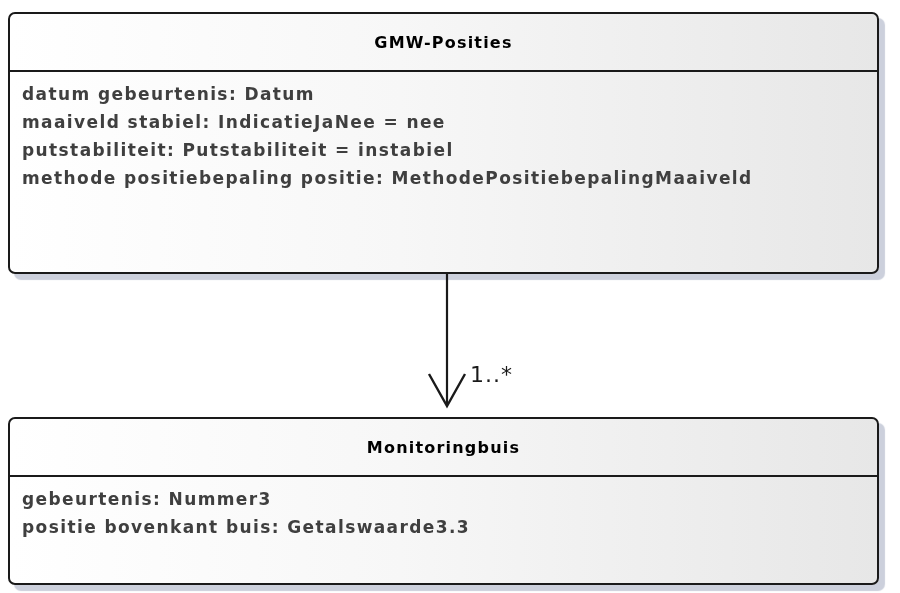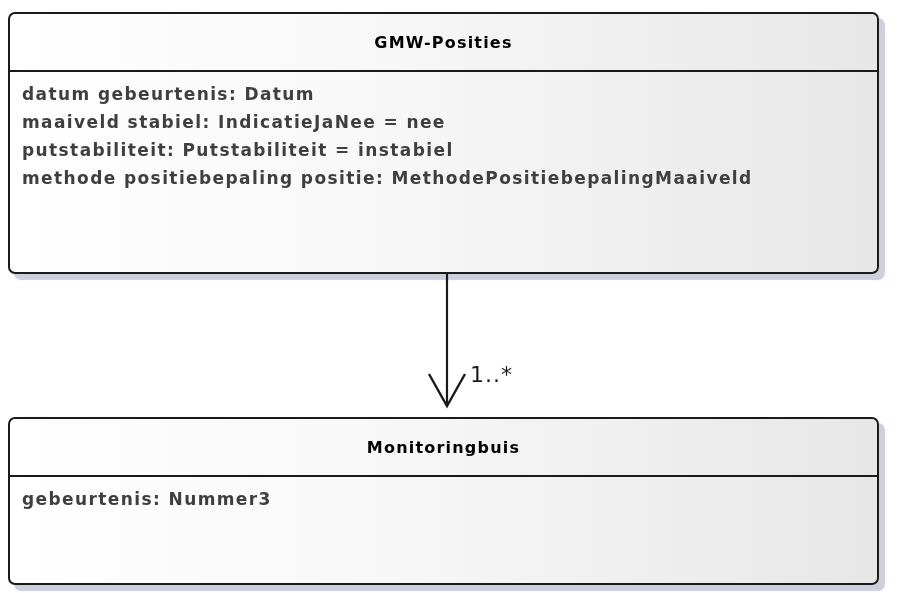--- a/index.html
+++ b/index.html
@@ -88,14 +88,15 @@
   <polyline points="429,374 447,406 465,374" fill="none" stroke="#1a1a1a" stroke-width="2.4"></polyline>
 </svg>
 <div class="multiplicity-label">1..*</div>
 
 <div class="uml-class class-buis">
   <div class="class-header">
     <span>Monitoringbuis</span>
   </div>
   <div class="class-body">
     <div class="attr-row">gebeurtenis: Nummer3</div>
+    <div class="attr-row">positie bovenkant buis: Getalswaarde3.3</div>
   </div>
 </div>
 
 </body></html>

